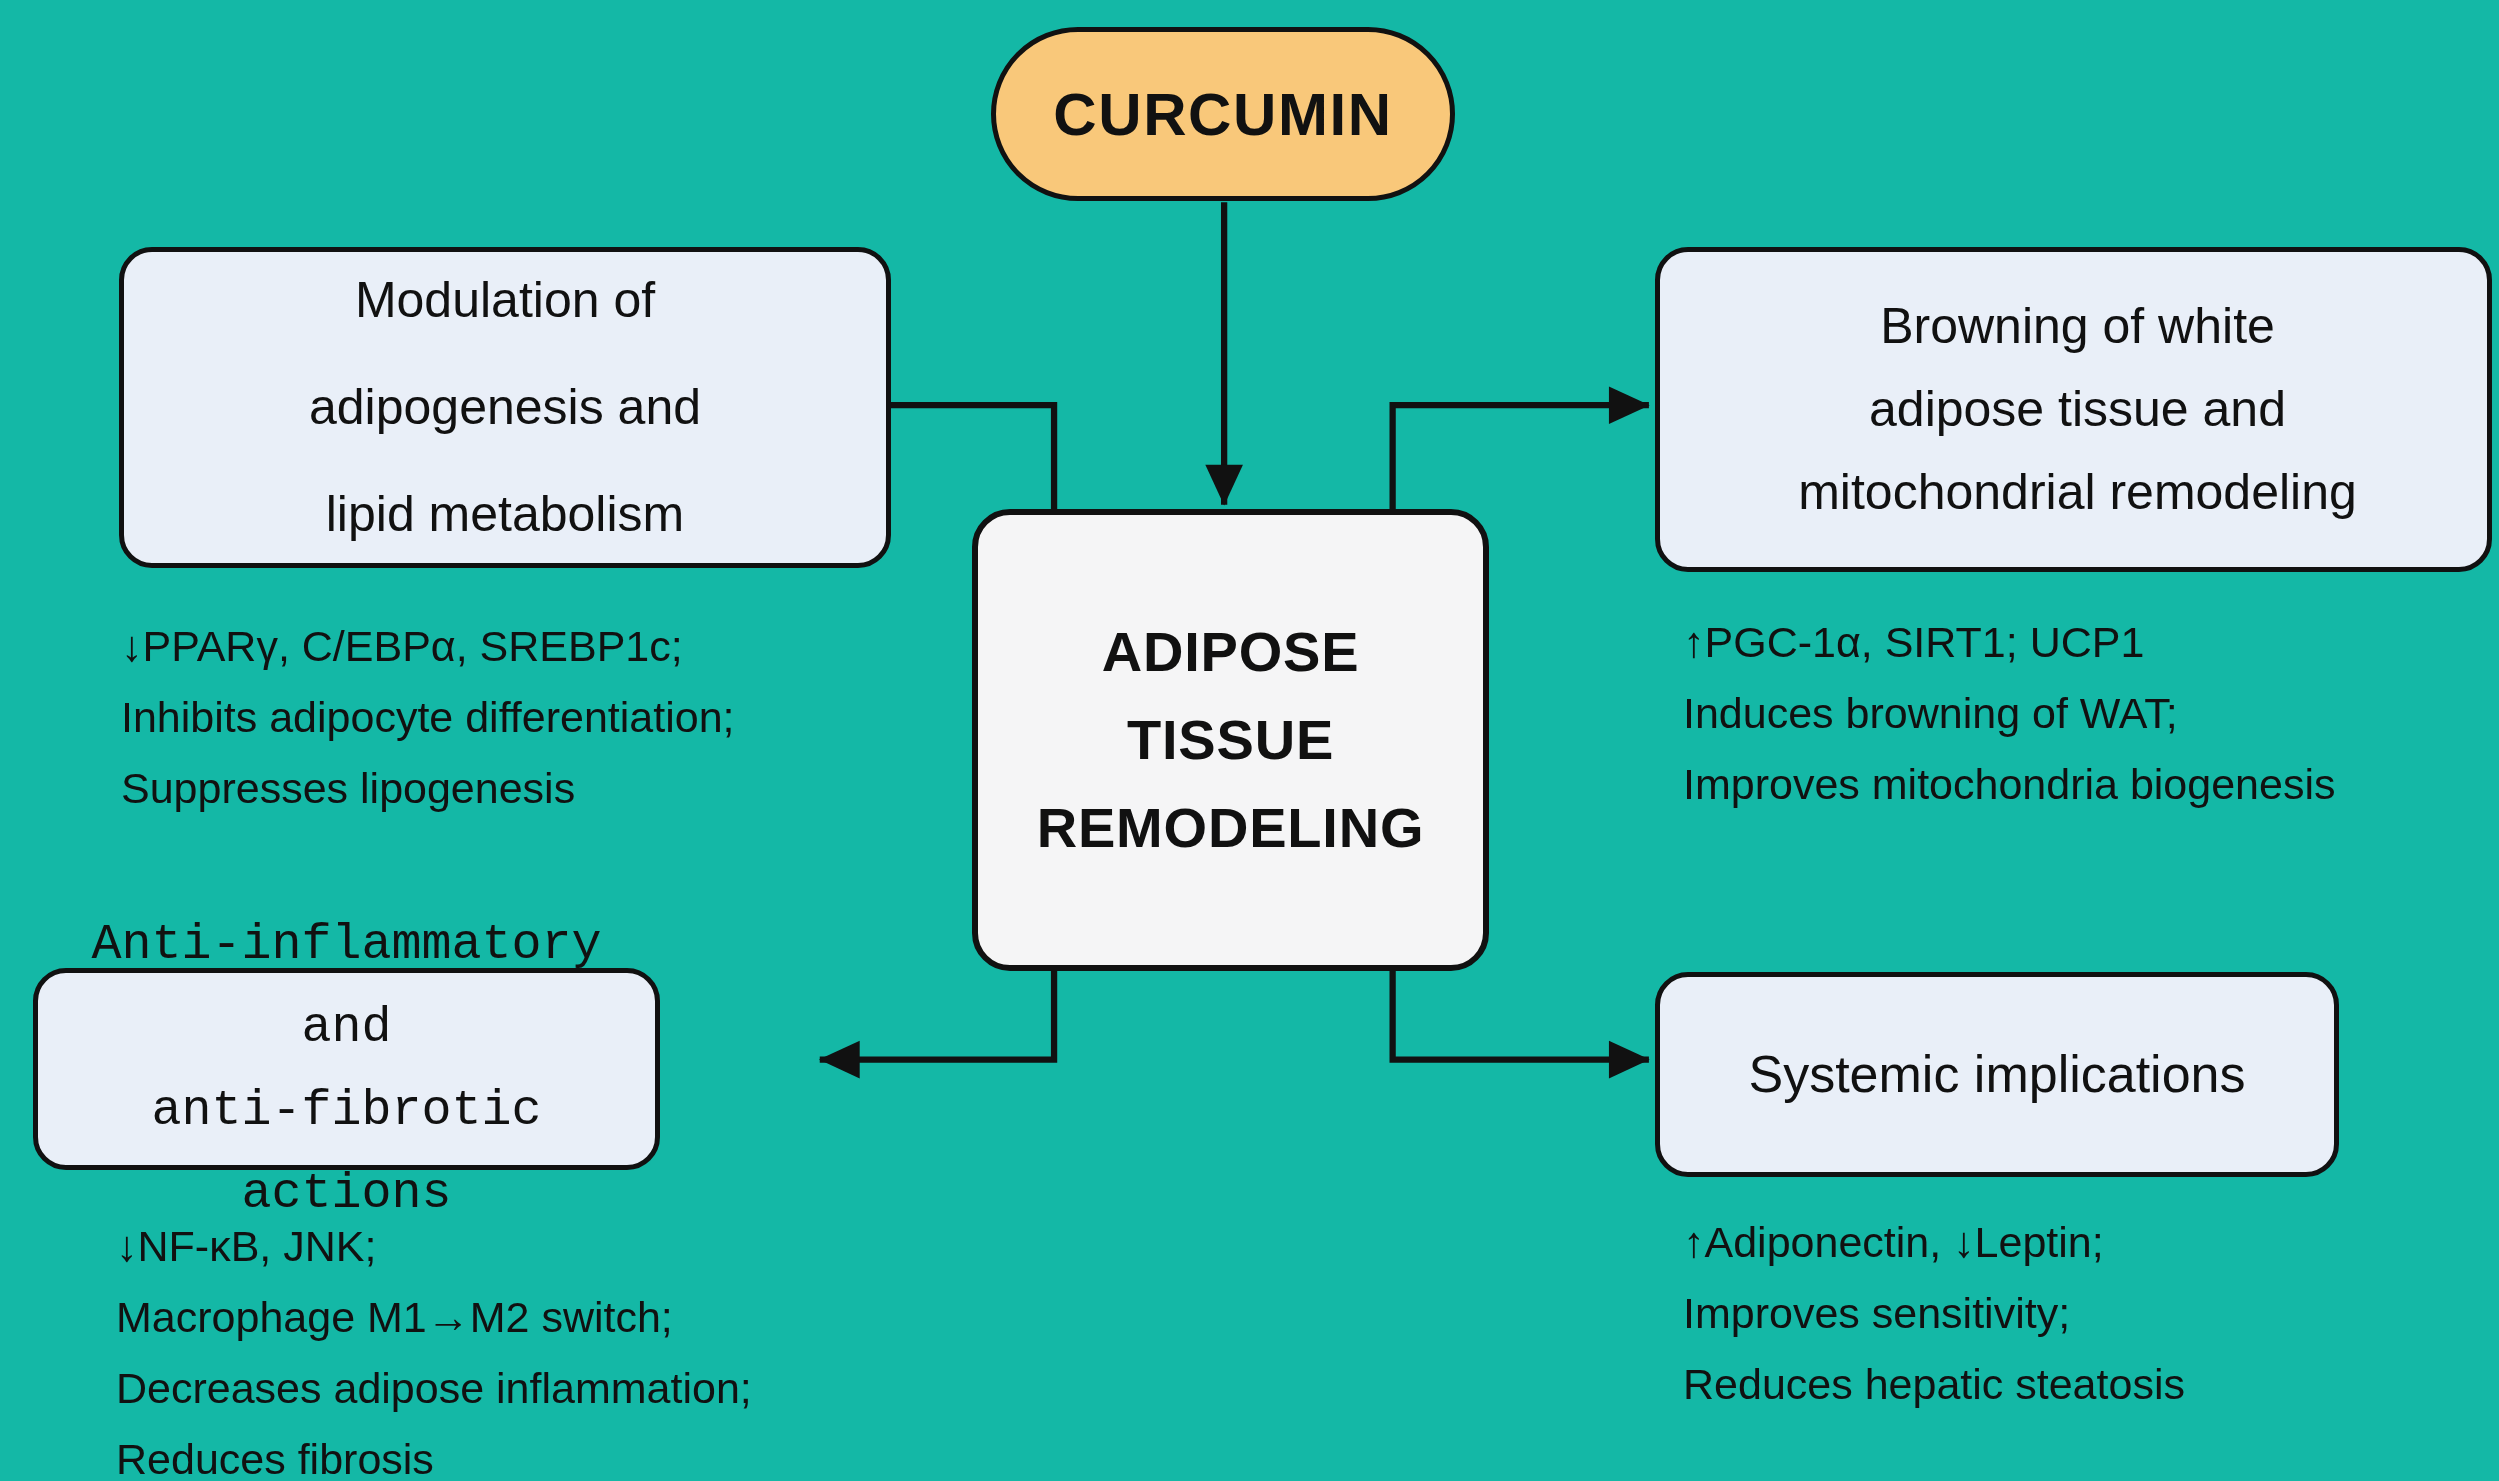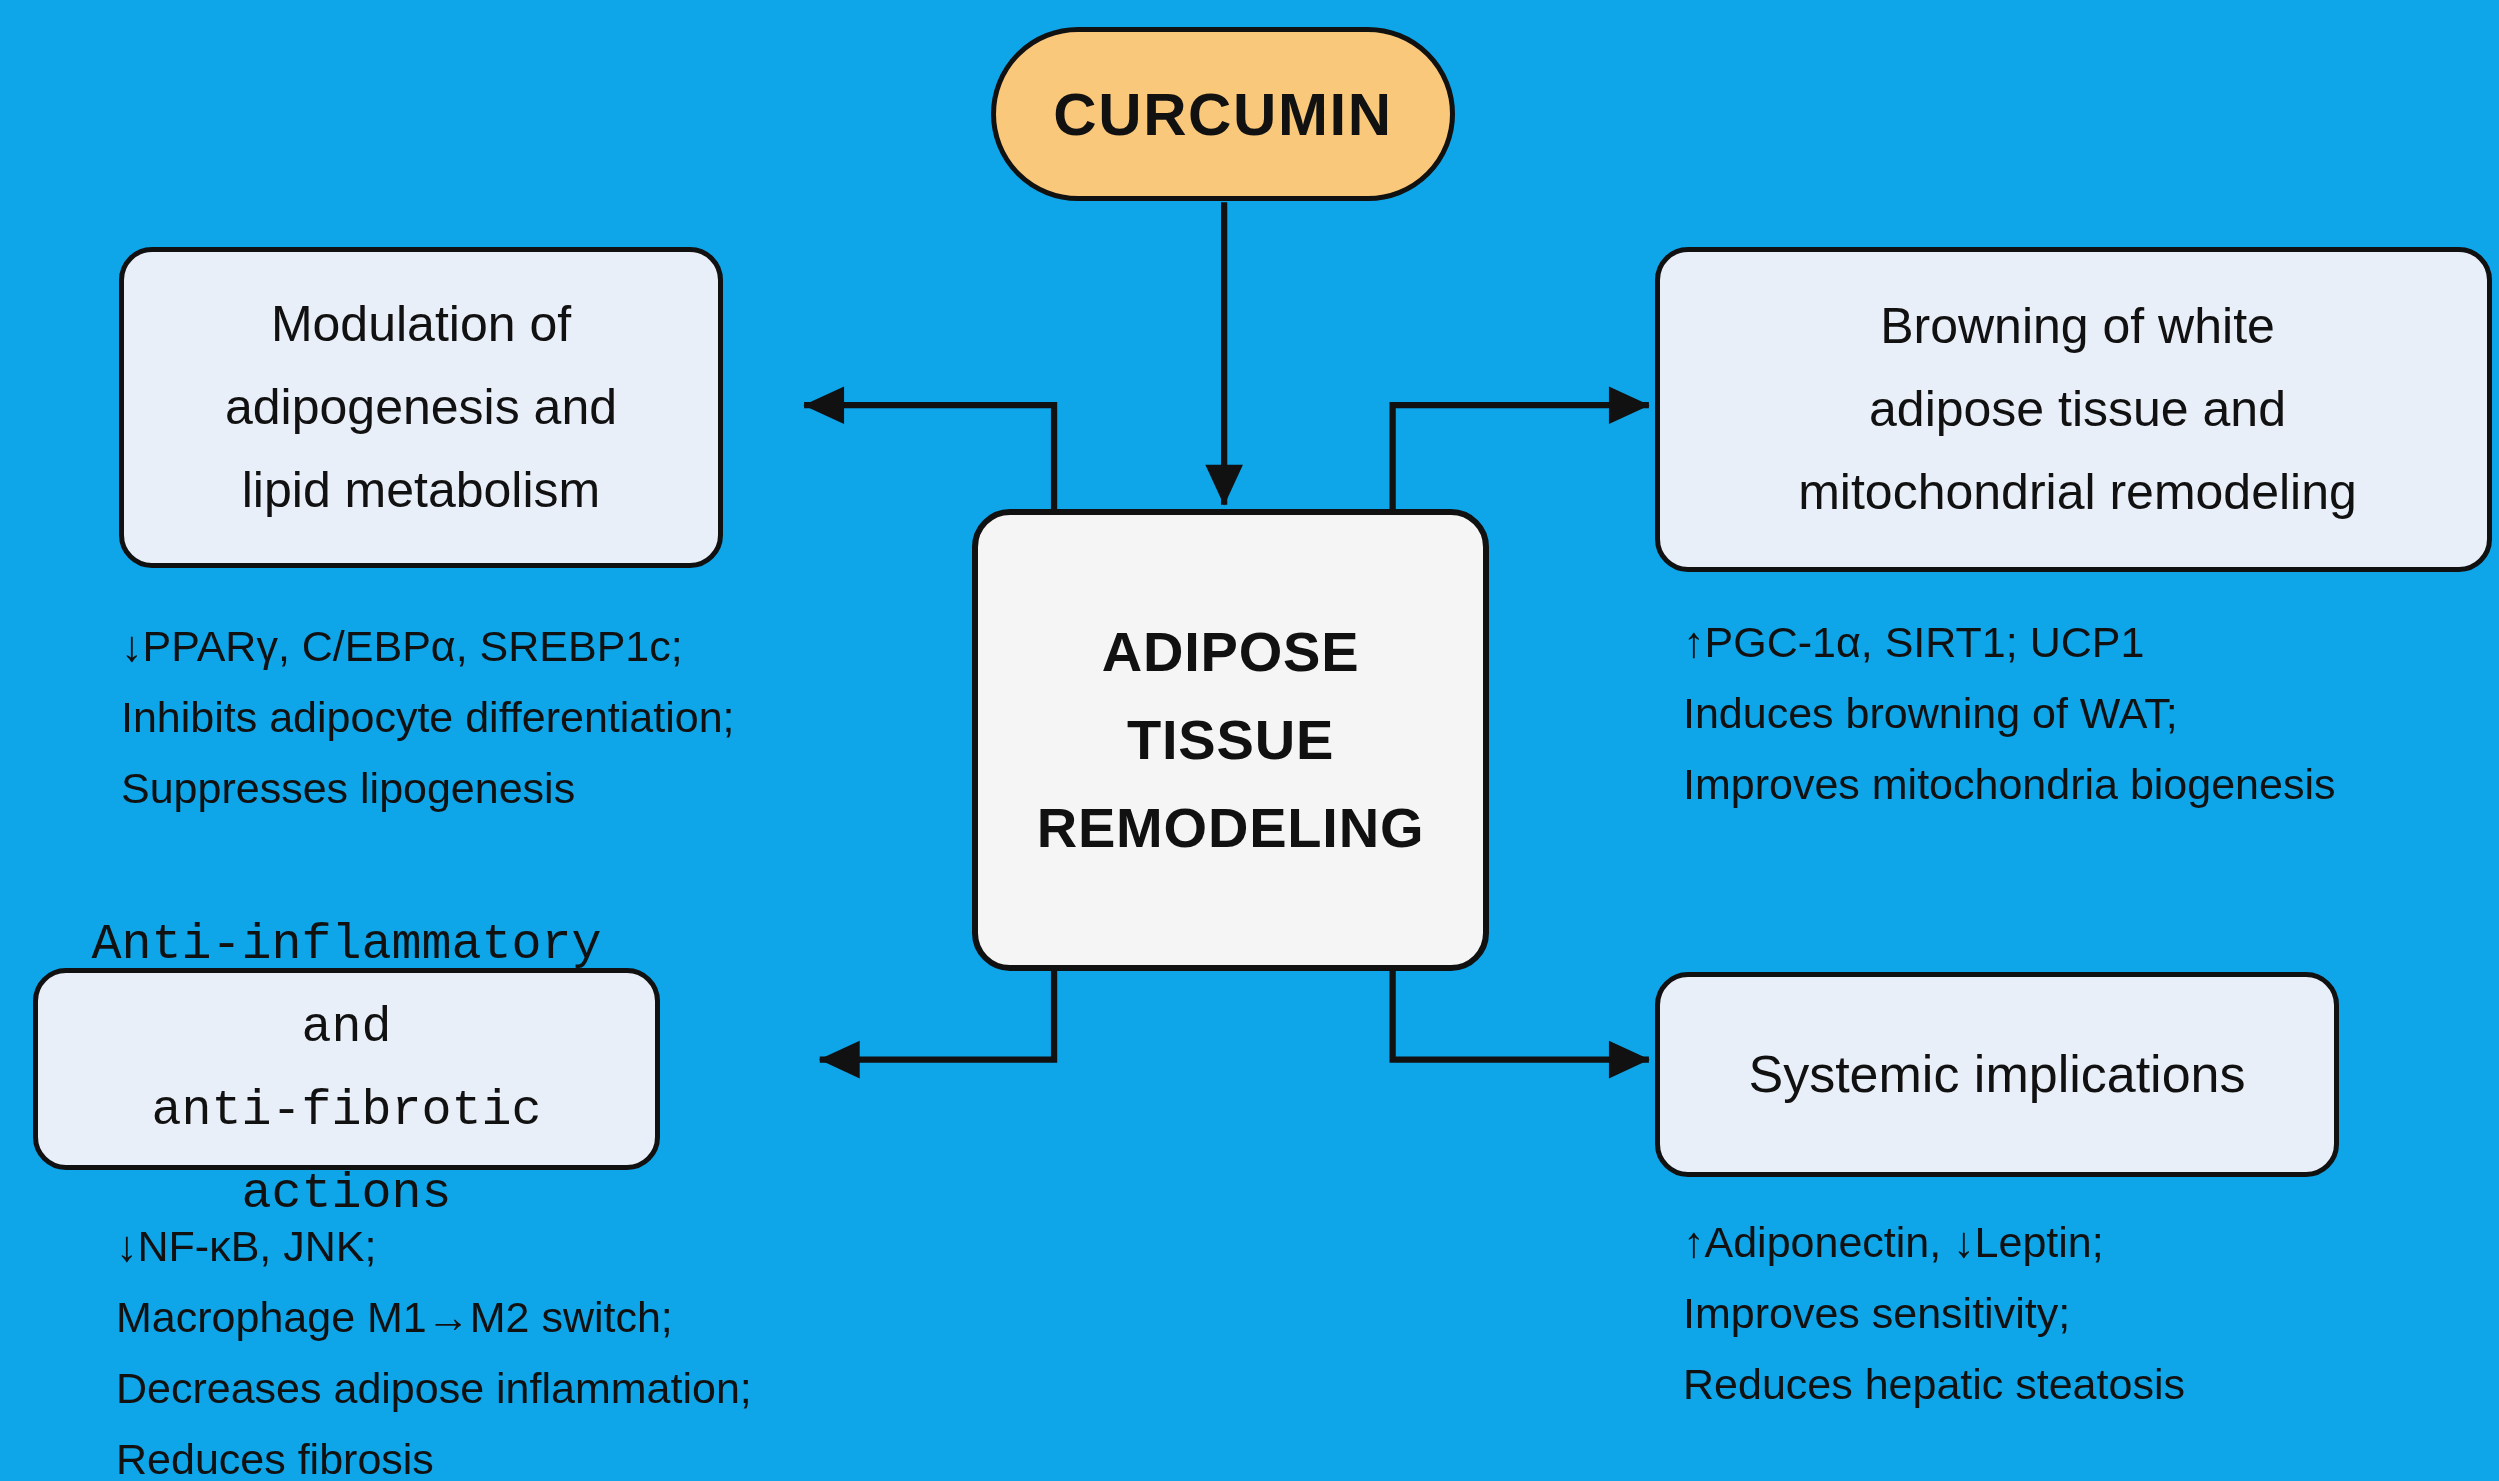--- a/index.html
+++ b/index.html
@@ -5,21 +5,21 @@
   html, body {
     margin: 0;
     padding: 0;
     background: #ffffff;
     font-family: "Liberation Sans", sans-serif;
   }
   .canvas {
     position: relative;
     width: 2500px;
     height: 1482px;
-    background: #0ea5e9;
+    background: #14b8a6;
     overflow: hidden;
     color: #111111;
   }
   .connectors {
     position: absolute;
     left: 0; top: 0;
     width: 2500px;
     height: 1482px;
   }
   .node, .branch-box {
@@ -53,21 +53,21 @@
     letter-spacing: 0.8px;
   }
   .branch-box {
     background: #E9EFF8;
     border: 5.5px solid #111111;
     border-radius: 33px;
     font-size: 50px;
     line-height: 83px;
     font-weight: normal;
   }
-  .box-tl { left: 119px;  top: 247px;  width: 604px;  height: 321px; }
+  .box-tl { left: 119px;  top: 247px;  width: 772px;  height: 321px; gap: 24px; }
   .box-tr { left: 1655px; top: 247px;  width: 837px; height: 325px; padding-left: 8px; }
   .box-bl { left: 33px;   top: 968px; width: 627px;  height: 202px; font-family: Liberation Mono, monospace; }
   .box-br { left: 1655px; top: 972px; width: 684px;  height: 205px; font-size: 52px; }
   .note {
     position: absolute;
     font-size: 43px;
     line-height: 71px;
     white-space: nowrap;
     color: #111111;
   }

